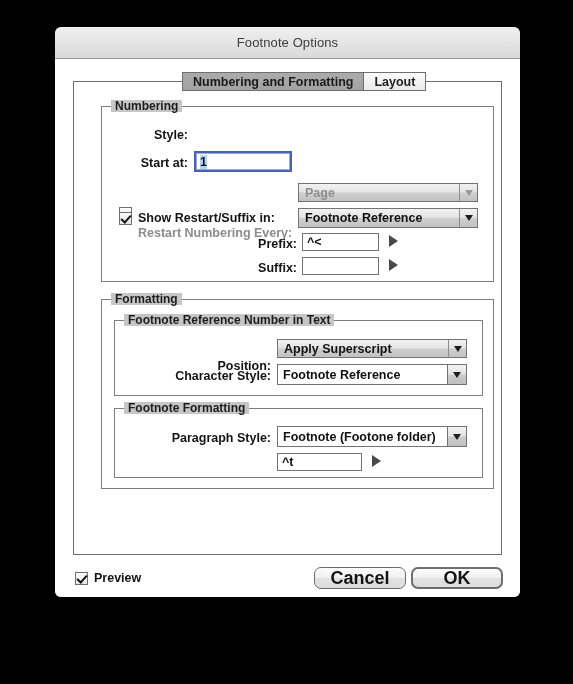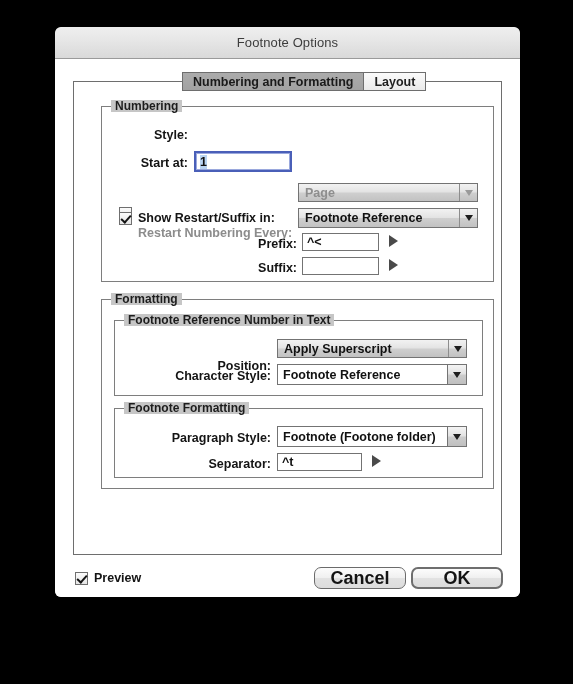--- a/index.html
+++ b/index.html
@@ -350,21 +350,20 @@
           <span class="group-title">Footnote Formatting</span>
 
           <span class="row-label" style="left:20px; top:22px; width:136px;">Paragraph Style:</span>
           <div class="combo" style="left:162px; top:17px; width:190px; height:21px;">
             <span>Footnote (Footone folder)</span>
             <span class="arrowbox">
                 <span class="caret"></span>
               </span>
           </div>
 
-          <span class="row-label" style="left:20px; top:48px; width:136px;">Separator:</span>
           <div class="field" style="left:162px; top:44px; width:85px; height:18px;">
             <span>^t</span>
           </div>
           <span class="tri" style="left:257px; top:46px;"></span>
         </div>
       </div>
 
     </div>
 
     <div class="checkrow" style="left:20px; top:512px;">

